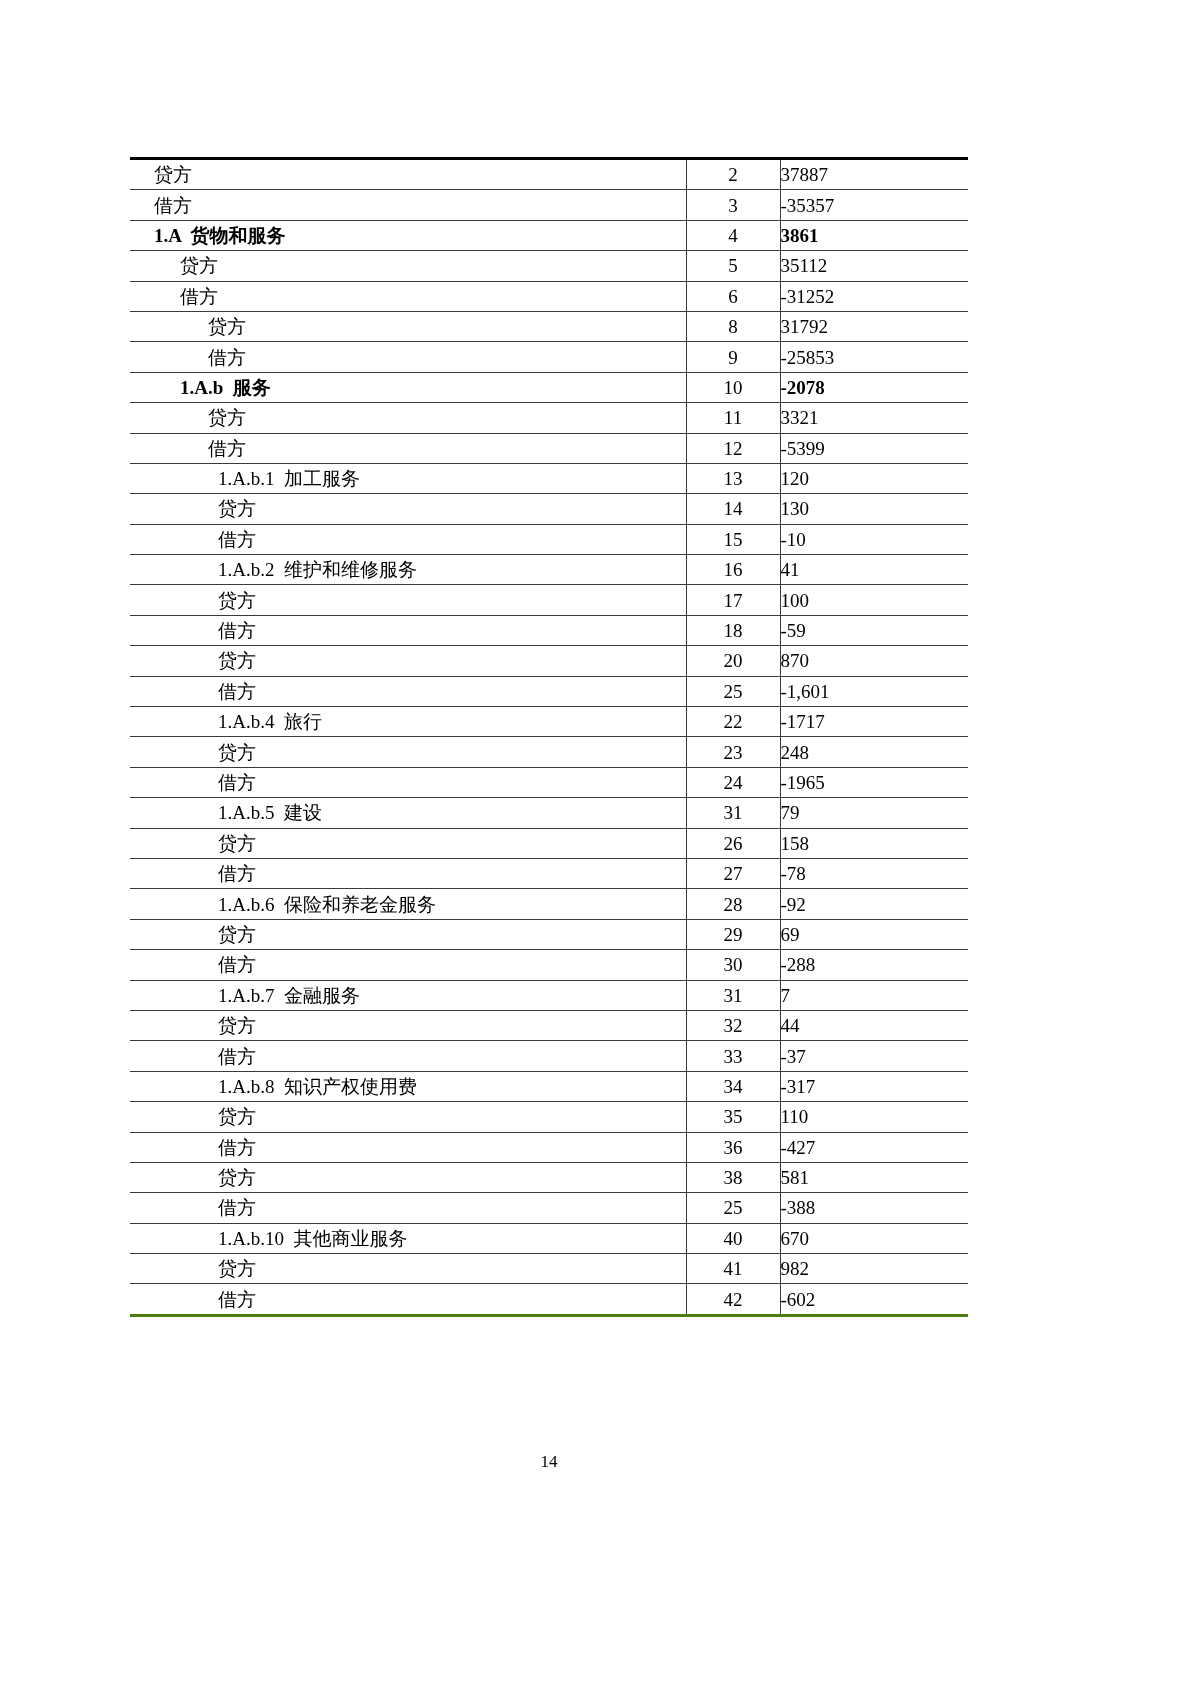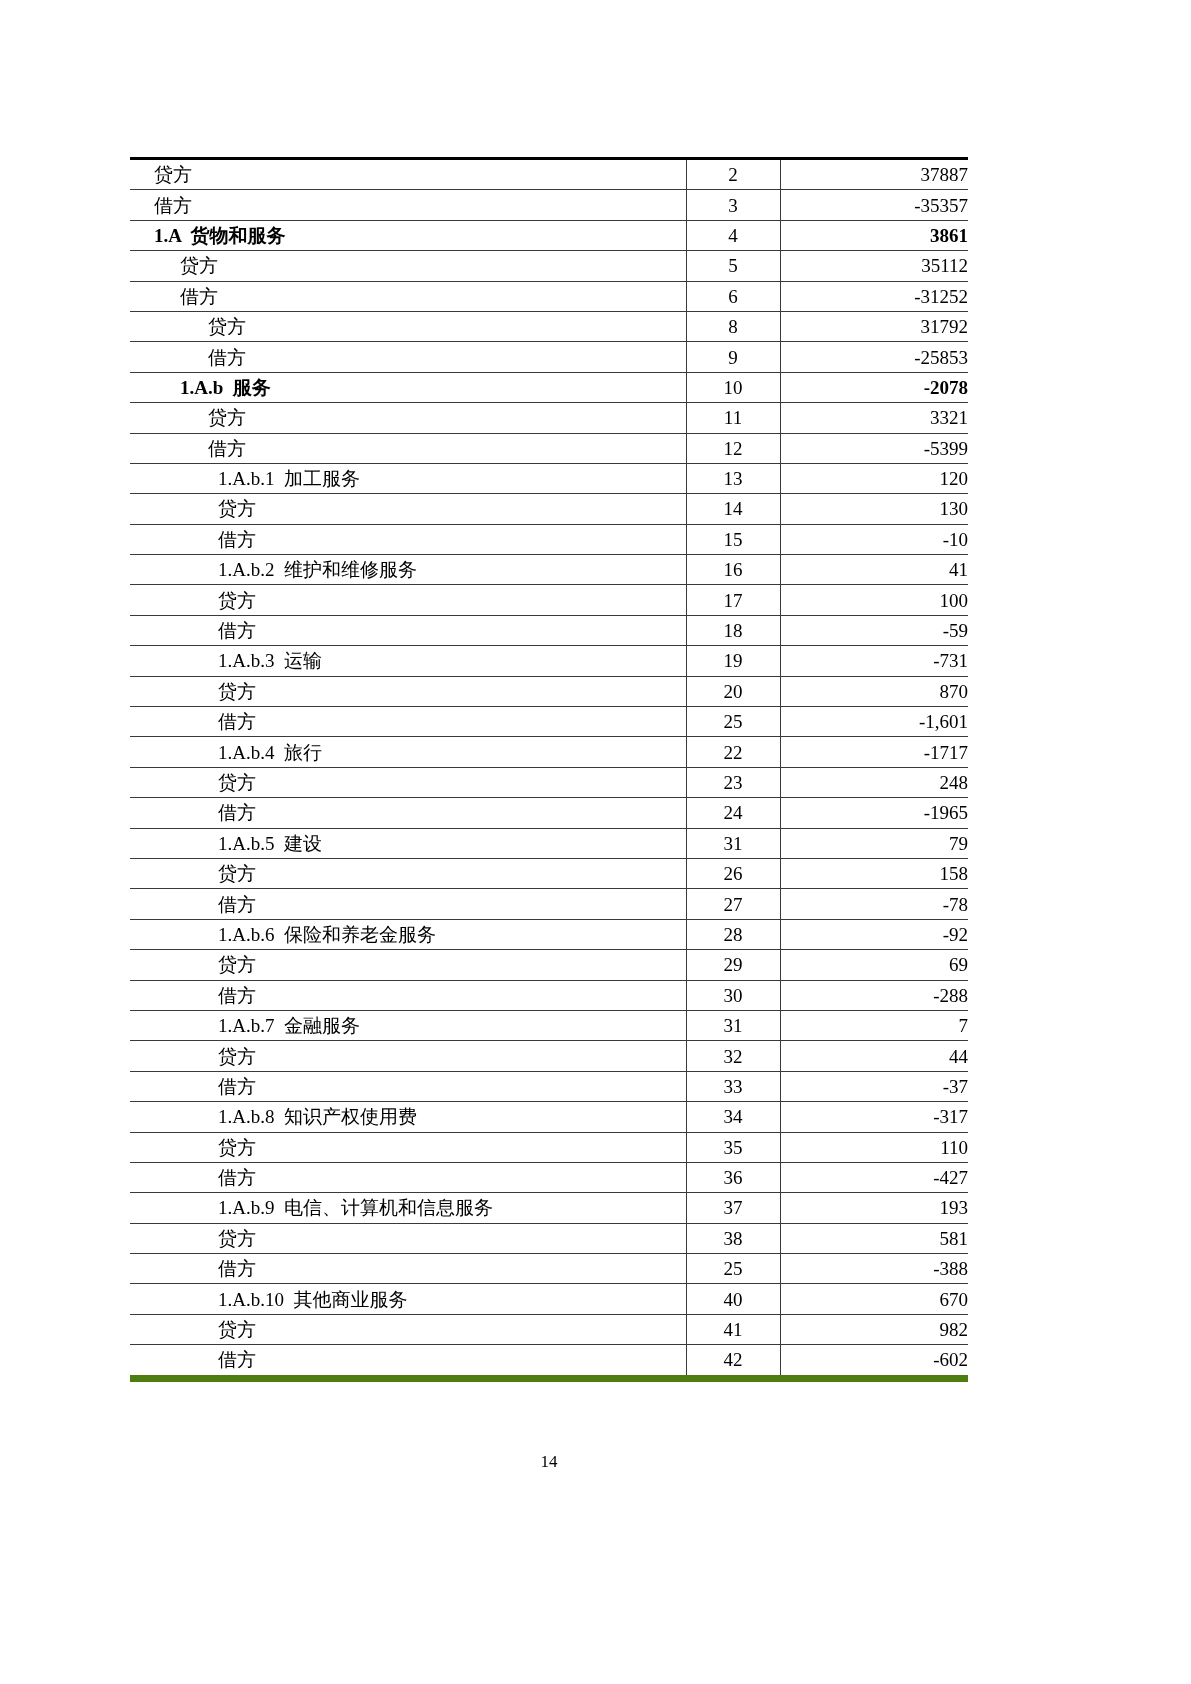--- a/index.html
+++ b/index.html
@@ -6,30 +6,30 @@
   body{
     width:1191px;height:1684px;
     font-family:"Liberation Serif","DejaVu Serif",serif;
     color:#000;
   }
   .page{position:relative;width:1191px;height:1684px;background:#fff;overflow:hidden;}
 
   table.bop{
     position:absolute;left:130px;top:157px;width:838px;
     border-collapse:collapse;table-layout:fixed;
-    border-top:3px solid #000;border-bottom:7px solid #4d7c0f;
+    border-top:3px solid #000;border-bottom:3px solid #4d7c0f;
     font-size:19px;
   }
   table.bop td{
     border-bottom:1px solid #3a3a3a;
     height:29.4px;padding:0;line-height:1;vertical-align:middle;
   }
   td.c-label{white-space:pre;overflow:hidden;}
   td.c-num{text-align:center;border-left:1px solid #3a3a3a;border-right:1px solid #3a3a3a;}
-  td.c-val{text-align:right;}
+  td.c-val{text-align:left;}
   tr.bold td.c-label, tr.bold td.c-val{font-weight:bold;margin-top:30px;}
   .lvl1{padding-left:24px !important;}
   .lvl2{padding-left:50px !important;}
   .lvl3{padding-left:78px !important;}
   .lvl4{padding-left:88px !important;}
 
   .page-number{
     position:absolute;left:130px;top:1452px;width:838px;
     text-align:center;font-size:17px;
   }
@@ -120,25 +120,20 @@
           <td class="c-label lvl4">贷方</td>
           <td class="c-num">17</td>
           <td class="c-val">100</td>
         </tr>
         <tr>
           <td class="c-label lvl4">借方</td>
           <td class="c-num">18</td>
           <td class="c-val">-59</td>
         </tr>
         <tr>
-          <td class="c-label lvl4">1.A.b.3  运输</td>
-          <td class="c-num">19</td>
-          <td class="c-val">-731</td>
-        </tr>
-        <tr>
           <td class="c-label lvl4">贷方</td>
           <td class="c-num">20</td>
           <td class="c-val">870</td>
         </tr>
         <tr>
           <td class="c-label lvl4">借方</td>
           <td class="c-num">25</td>
           <td class="c-val">-1,601</td>
         </tr>
         <tr>
@@ -210,25 +205,20 @@
           <td class="c-label lvl4">贷方</td>
           <td class="c-num">35</td>
           <td class="c-val">110</td>
         </tr>
         <tr>
           <td class="c-label lvl4">借方</td>
           <td class="c-num">36</td>
           <td class="c-val">-427</td>
         </tr>
         <tr>
-          <td class="c-label lvl4">1.A.b.9  电信、计算机和信息服务</td>
-          <td class="c-num">37</td>
-          <td class="c-val">193</td>
-        </tr>
-        <tr>
           <td class="c-label lvl4">贷方</td>
           <td class="c-num">38</td>
           <td class="c-val">581</td>
         </tr>
         <tr>
           <td class="c-label lvl4">借方</td>
           <td class="c-num">25</td>
           <td class="c-val">-388</td>
         </tr>
         <tr>

